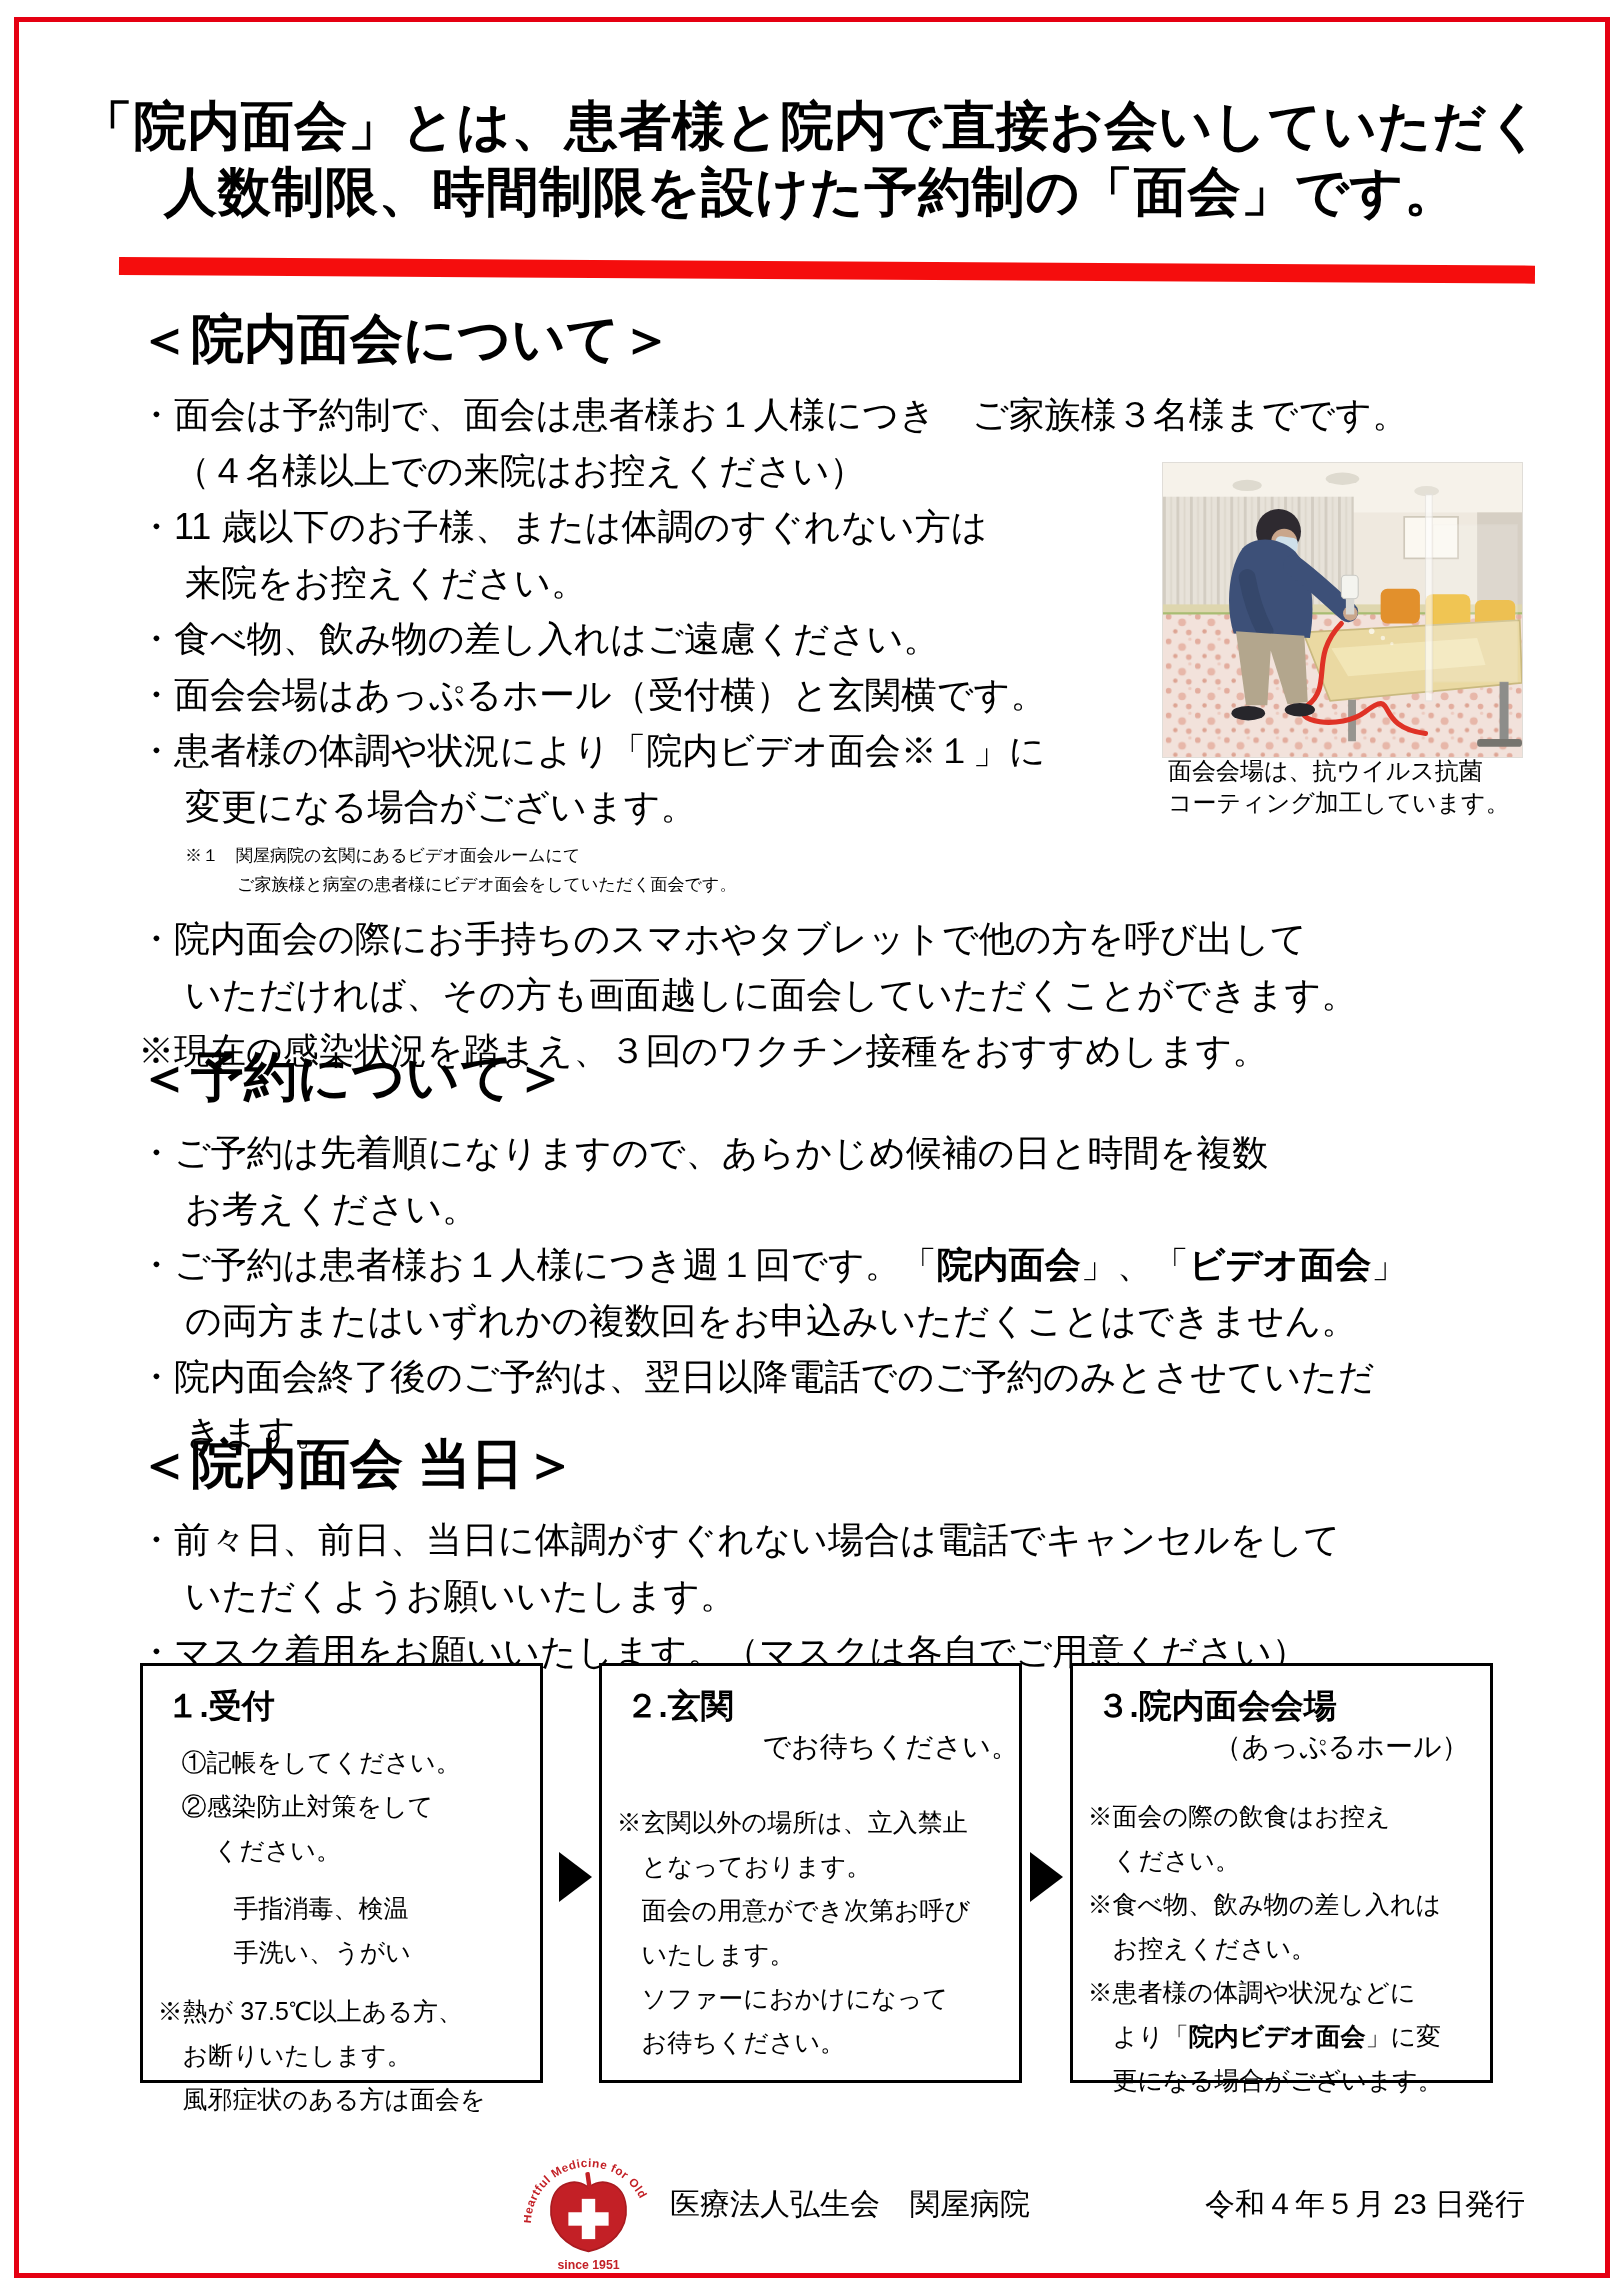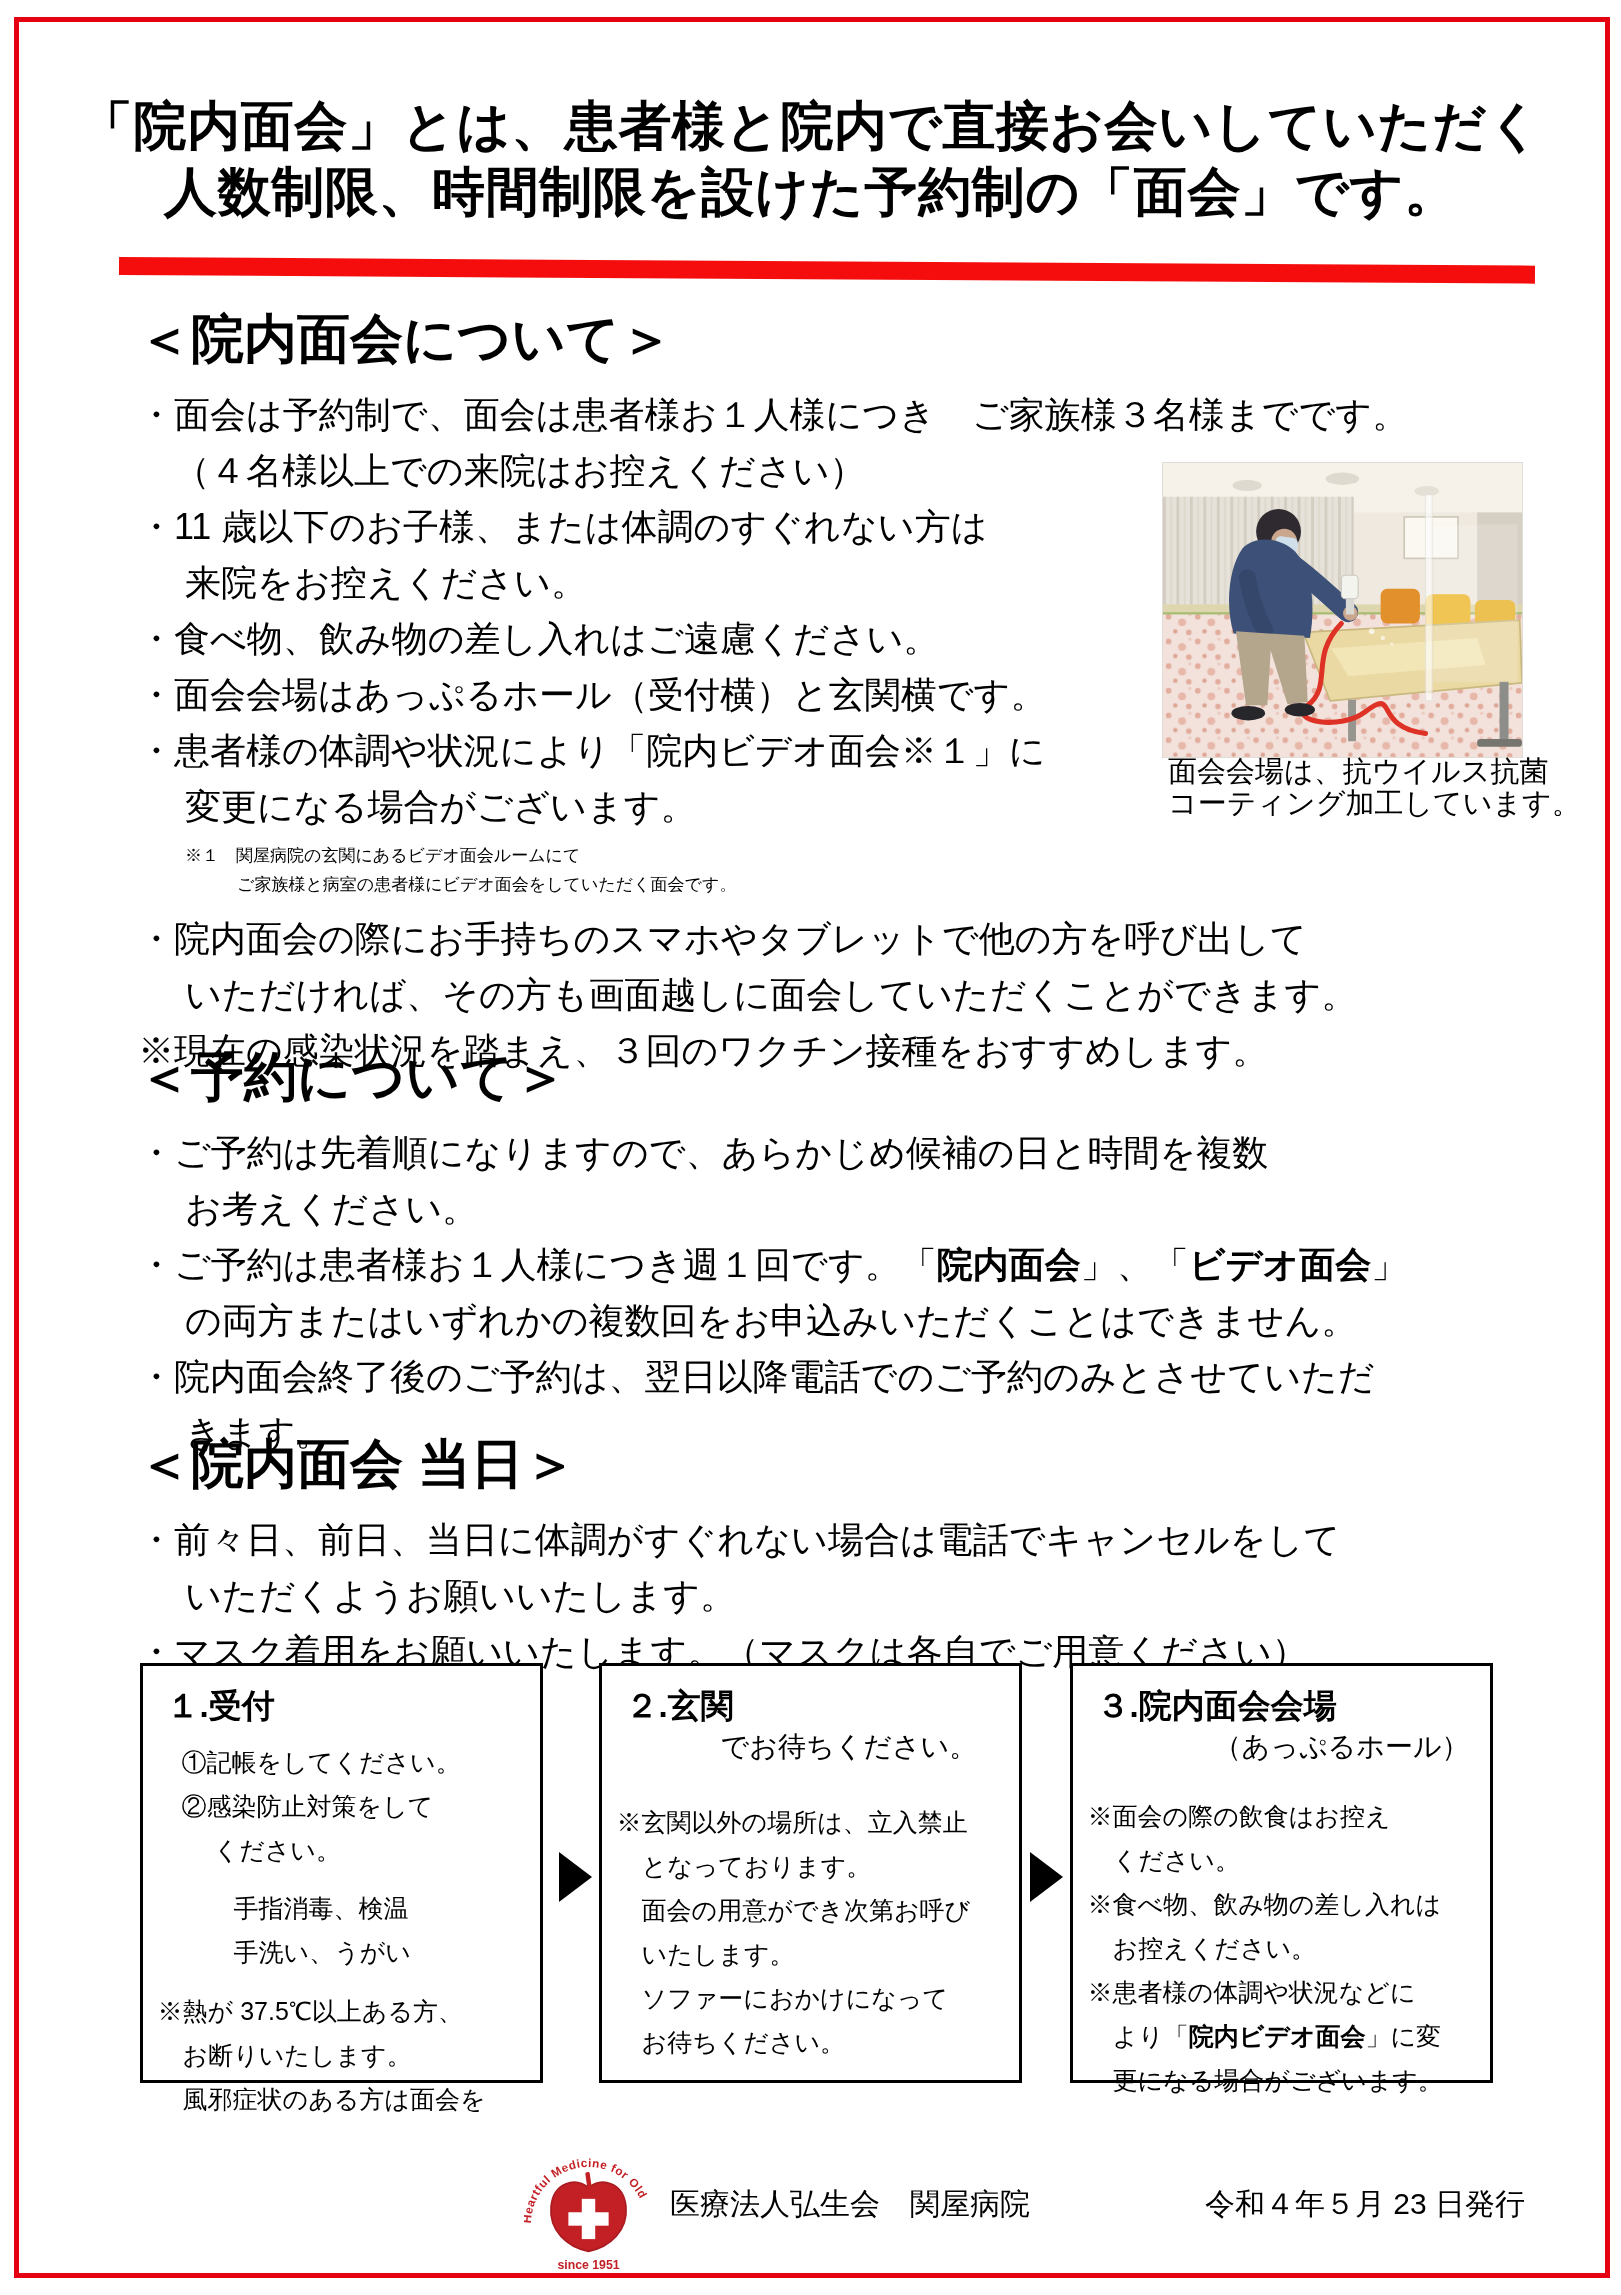--- a/index.html
+++ b/index.html
@@ -16,21 +16,21 @@
   .first{margin-top:10px;}
   .ind{padding-left:47px;}
   .ind2{padding-left:36px;}
   .small-note{font-size:17px;line-height:29px;white-space:nowrap;}
   .sn1{padding-left:47px;margin-top:5.6px;}
   .sn2{padding-left:99px;}
   .gap{height:12.3px;}
   .bd{font-weight:bold;}
   .photo-fig{position:absolute;left:1162px;top:462px;width:359px;height:294px;}
   .photo-fig svg{display:block;border:0.6px solid #e0ddd8;}
-  .photo-caption{position:absolute;left:1168px;top:755px;font-size:29px;line-height:32px;white-space:nowrap;}
+  .photo-caption{position:absolute;left:1168px;top:755px;font-size:24px;line-height:32px;white-space:nowrap;}
   .step-box{position:absolute;top:1663px;height:420px;border:3.9px solid #000;background:#fff;box-sizing:border-box;}
   .box1{left:140px;width:403px;}
   .box2{left:599px;width:423px;}
   .box3{left:1070px;width:423px;}
   .box-pad{padding:20px 0 0 14.6px;}
   .box-title{font-size:33px;font-weight:bold;line-height:39px;white-space:nowrap;margin-left:9px;}
   .box-line{font-size:25px;line-height:44px;white-space:nowrap;}
   .bml0{margin-left:0;}
   .bml45{margin-left:25px;}
   .bml56{margin-left:24px;}
@@ -184,21 +184,21 @@
       <div class="box-line bml45">お断りいたします。</div>
       <div class="box-line bml45">風邪症状のある方は面会を</div>
     </div>
   </div>
 
   <div class="arrow arrow1"></div>
 
   <div class="step-box box2">
     <div class="box-pad">
       <div class="box-title">２.玄関</div>
-      <div class="box-line bml185" style="font-size:28px;">でお待ちください。</div>
+      <div class="box-line bml185" style="font-size:28px;text-align:right;">でお待ちください。</div>
       <div class="sp56"></div>
       <div class="box-line bml0">※玄関以外の場所は、立入禁止</div>
       <div class="box-line bml45">となっております。</div>
       <div class="box-line bml45">面会の用意ができ次第お呼び</div>
       <div class="box-line bml45">いたします。</div>
       <div class="box-line bml45">ソファーにおかけになって</div>
       <div class="box-line bml45">お待ちください。</div>
     </div>
   </div>
 

